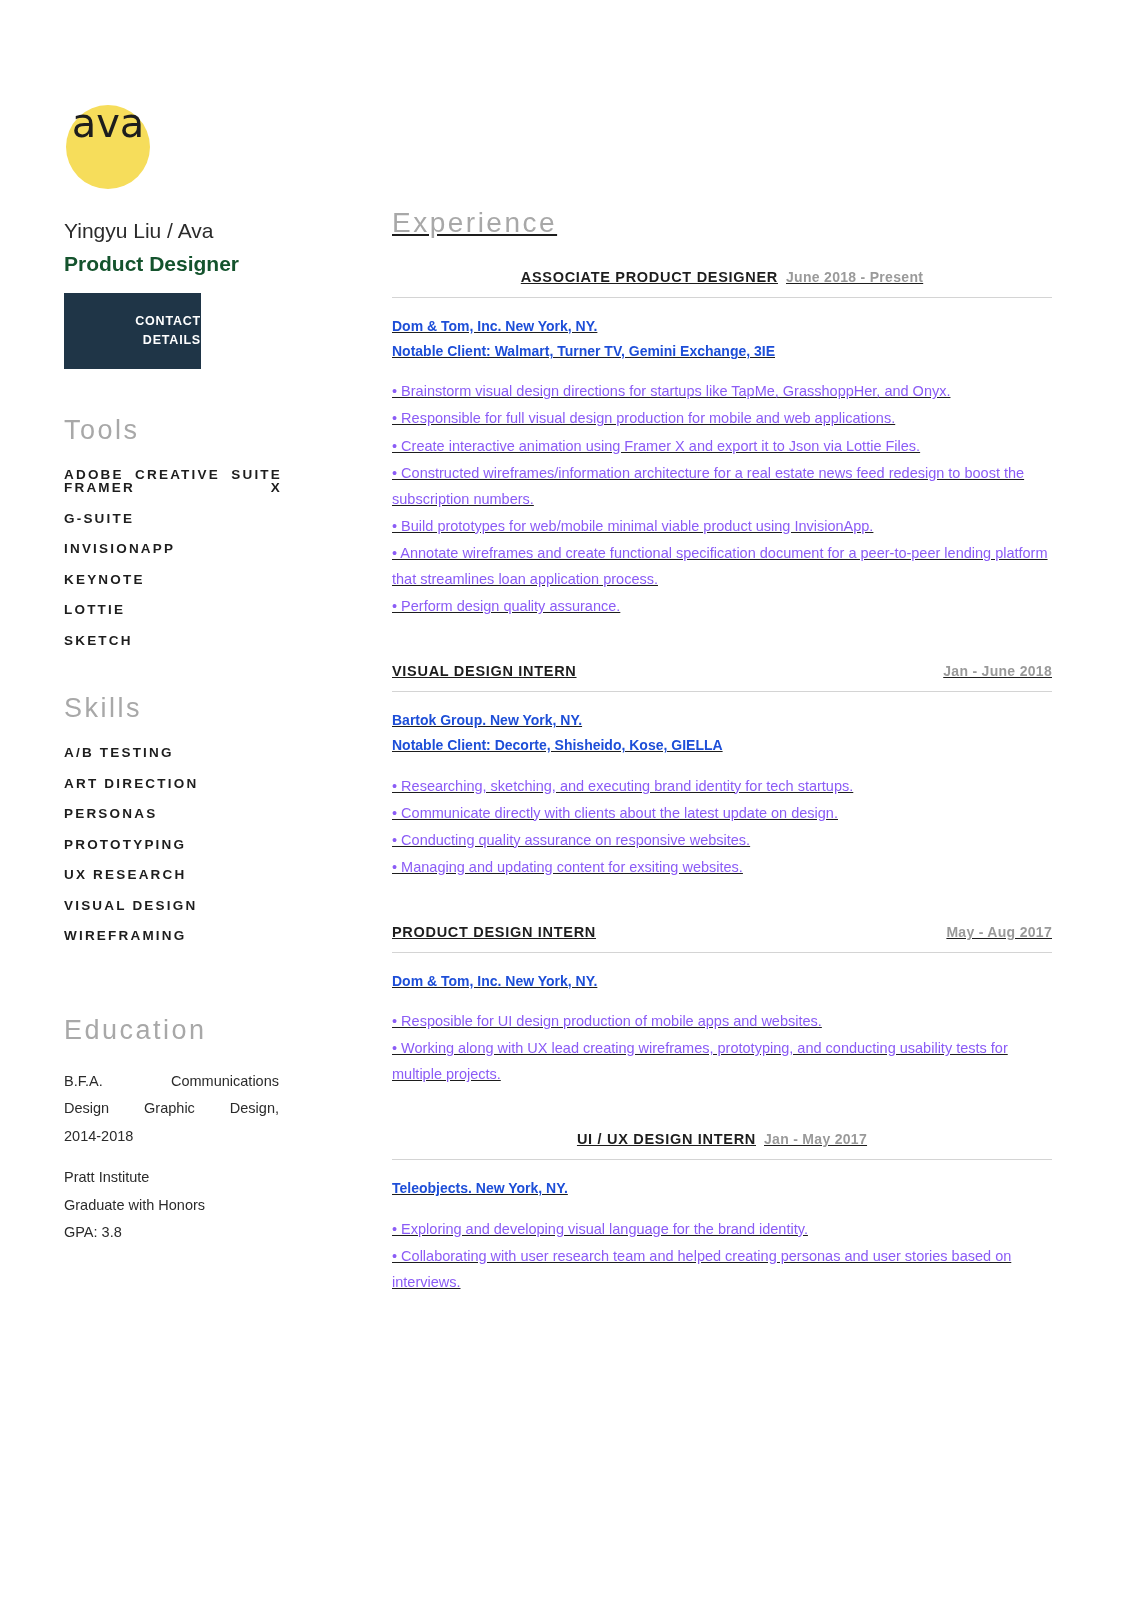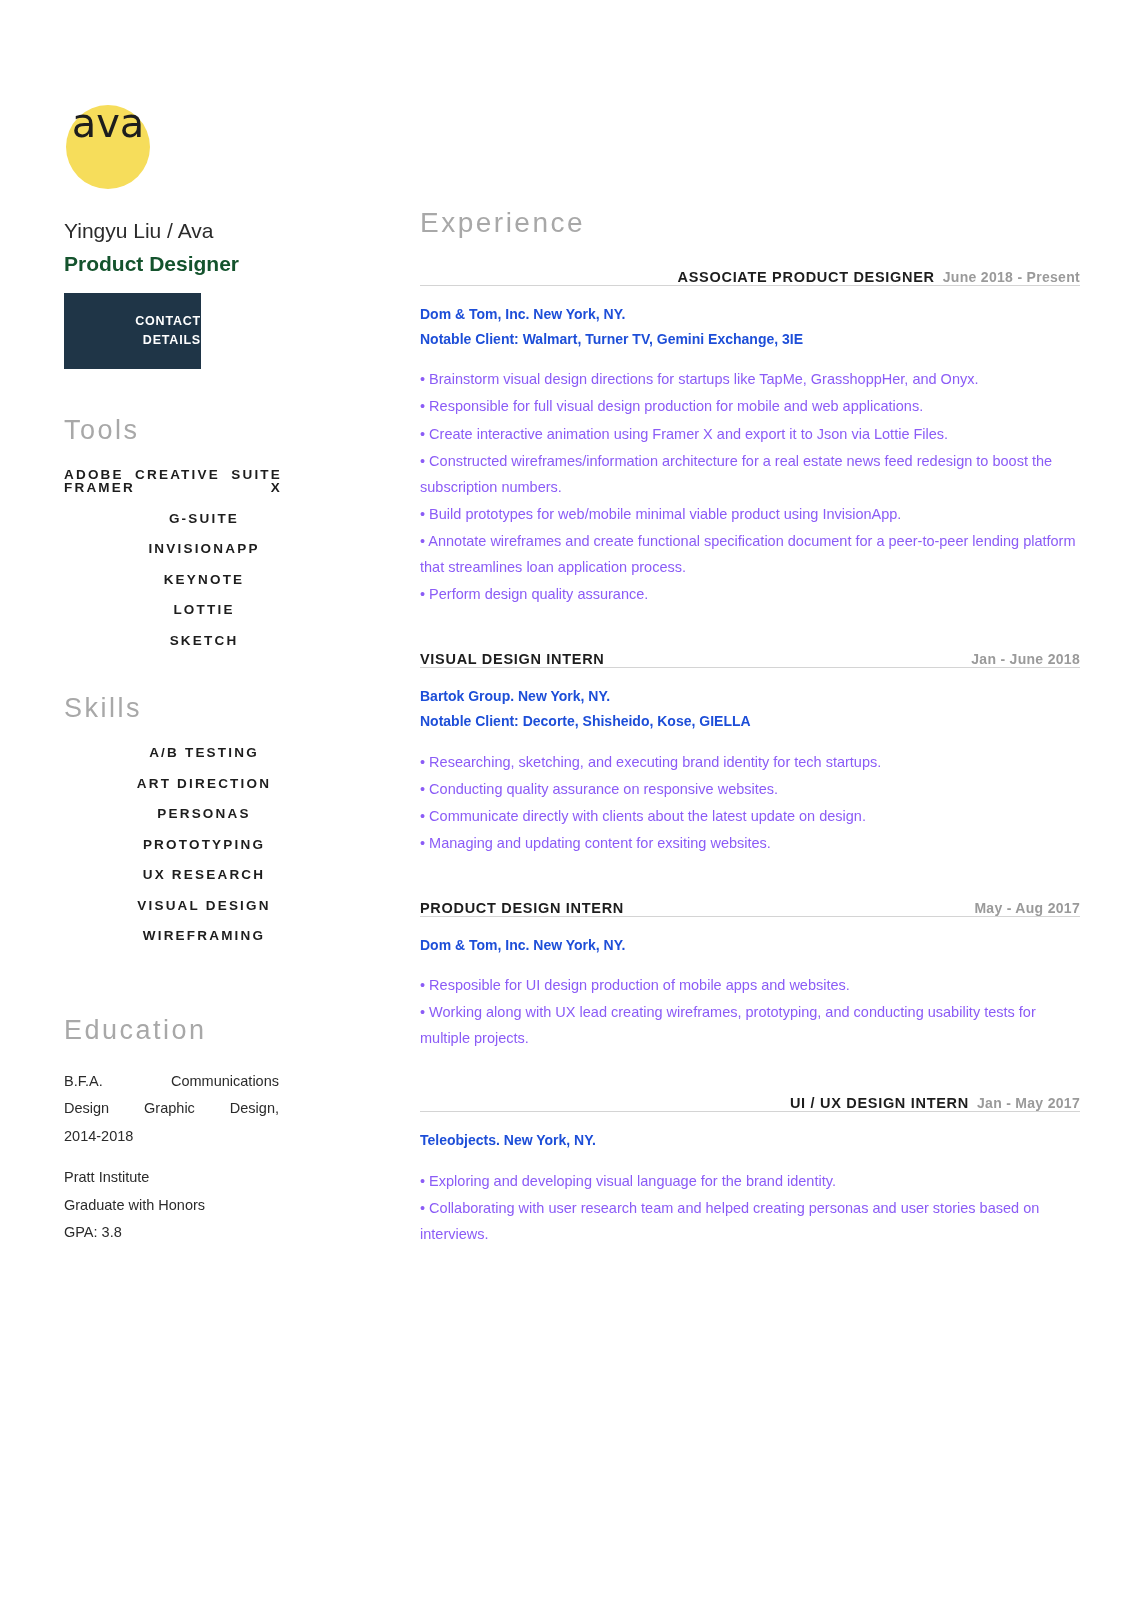--- a/index.html
+++ b/index.html
@@ -91,21 +91,20 @@
   .side-section { margin-top: 46px; }
   .side-section.edu { margin-top: 72px; }
   .kw {
     font-size: 13.5px;
     font-weight: bold;
     letter-spacing: 2.2px;
     color: #1d1d1d;
     line-height: 1;
     margin-bottom: 17px;
     text-transform: uppercase;
-    text-align: center;
   }
   .kw.justify {
     display: block;
     text-align: justify;
     text-align-last: justify;
     max-width: 218px;
   }
   .edu-block {
     font-size: 14.5px;
     color: #2b2b2b;
@@ -114,37 +113,38 @@
   }
   .edu-just {
     text-align: justify;
     text-align-last: justify;
   }
   .edu-block.second { margin-top: 14px; }
 
   
   .main {
     position: absolute;
-    left: 420px;
+    left: 392px;
     top: 207px;
     width: 660px;
+    text-decoration: underline;
   }
   .main-heading {
     font-size: 28px;
     color: #a8a8a8;
     font-weight: 400;
     letter-spacing: 2.5px;
     margin-bottom: 30px;
   }
   .job { margin-bottom: 44px; }
   .job-header {
     display: flex;
     align-items: baseline;
-    justify-content: flex-end;
-    padding-bottom: 0;
+    justify-content: center;
+    padding-bottom: 12px;
     border-bottom: 1px solid #d4d4d4;
   }
   .job-title {
     font-size: 14.5px;
     font-weight: bold;
     letter-spacing: 0.7px;
     color: #1d1d1d;
     text-transform: uppercase;
   }
   .job-date {
@@ -253,22 +253,22 @@
 
     <div class="job">
       <div class="job-header">
         <span class="job-title">VISUAL DESIGN INTERN</span>
         <span class="job-date right">Jan - June 2018</span>
       </div>
       <div class="job-company">Bartok Group. New York, NY.</div>
       <div class="job-company" style="margin-top:0">Notable Client: Decorte, Shisheido, Kose, GIELLA</div>
       <div class="bullets">
         <div class="bullet">• Researching, sketching, and executing brand identity for tech startups.</div>
+        <div class="bullet">• Communicate directly with clients about the latest update on design.</div>
         <div class="bullet">• Conducting quality assurance on responsive websites.</div>
-        <div class="bullet">• Communicate directly with clients about the latest update on design.</div>
         <div class="bullet">• Managing and updating content for exsiting websites.</div>
       </div>
     </div>
 
     <div class="job">
       <div class="job-header">
         <span class="job-title">PRODUCT DESIGN INTERN</span>
         <span class="job-date right">May - Aug 2017</span>
       </div>
       <div class="job-company">Dom &amp; Tom, Inc. New York, NY.</div>

